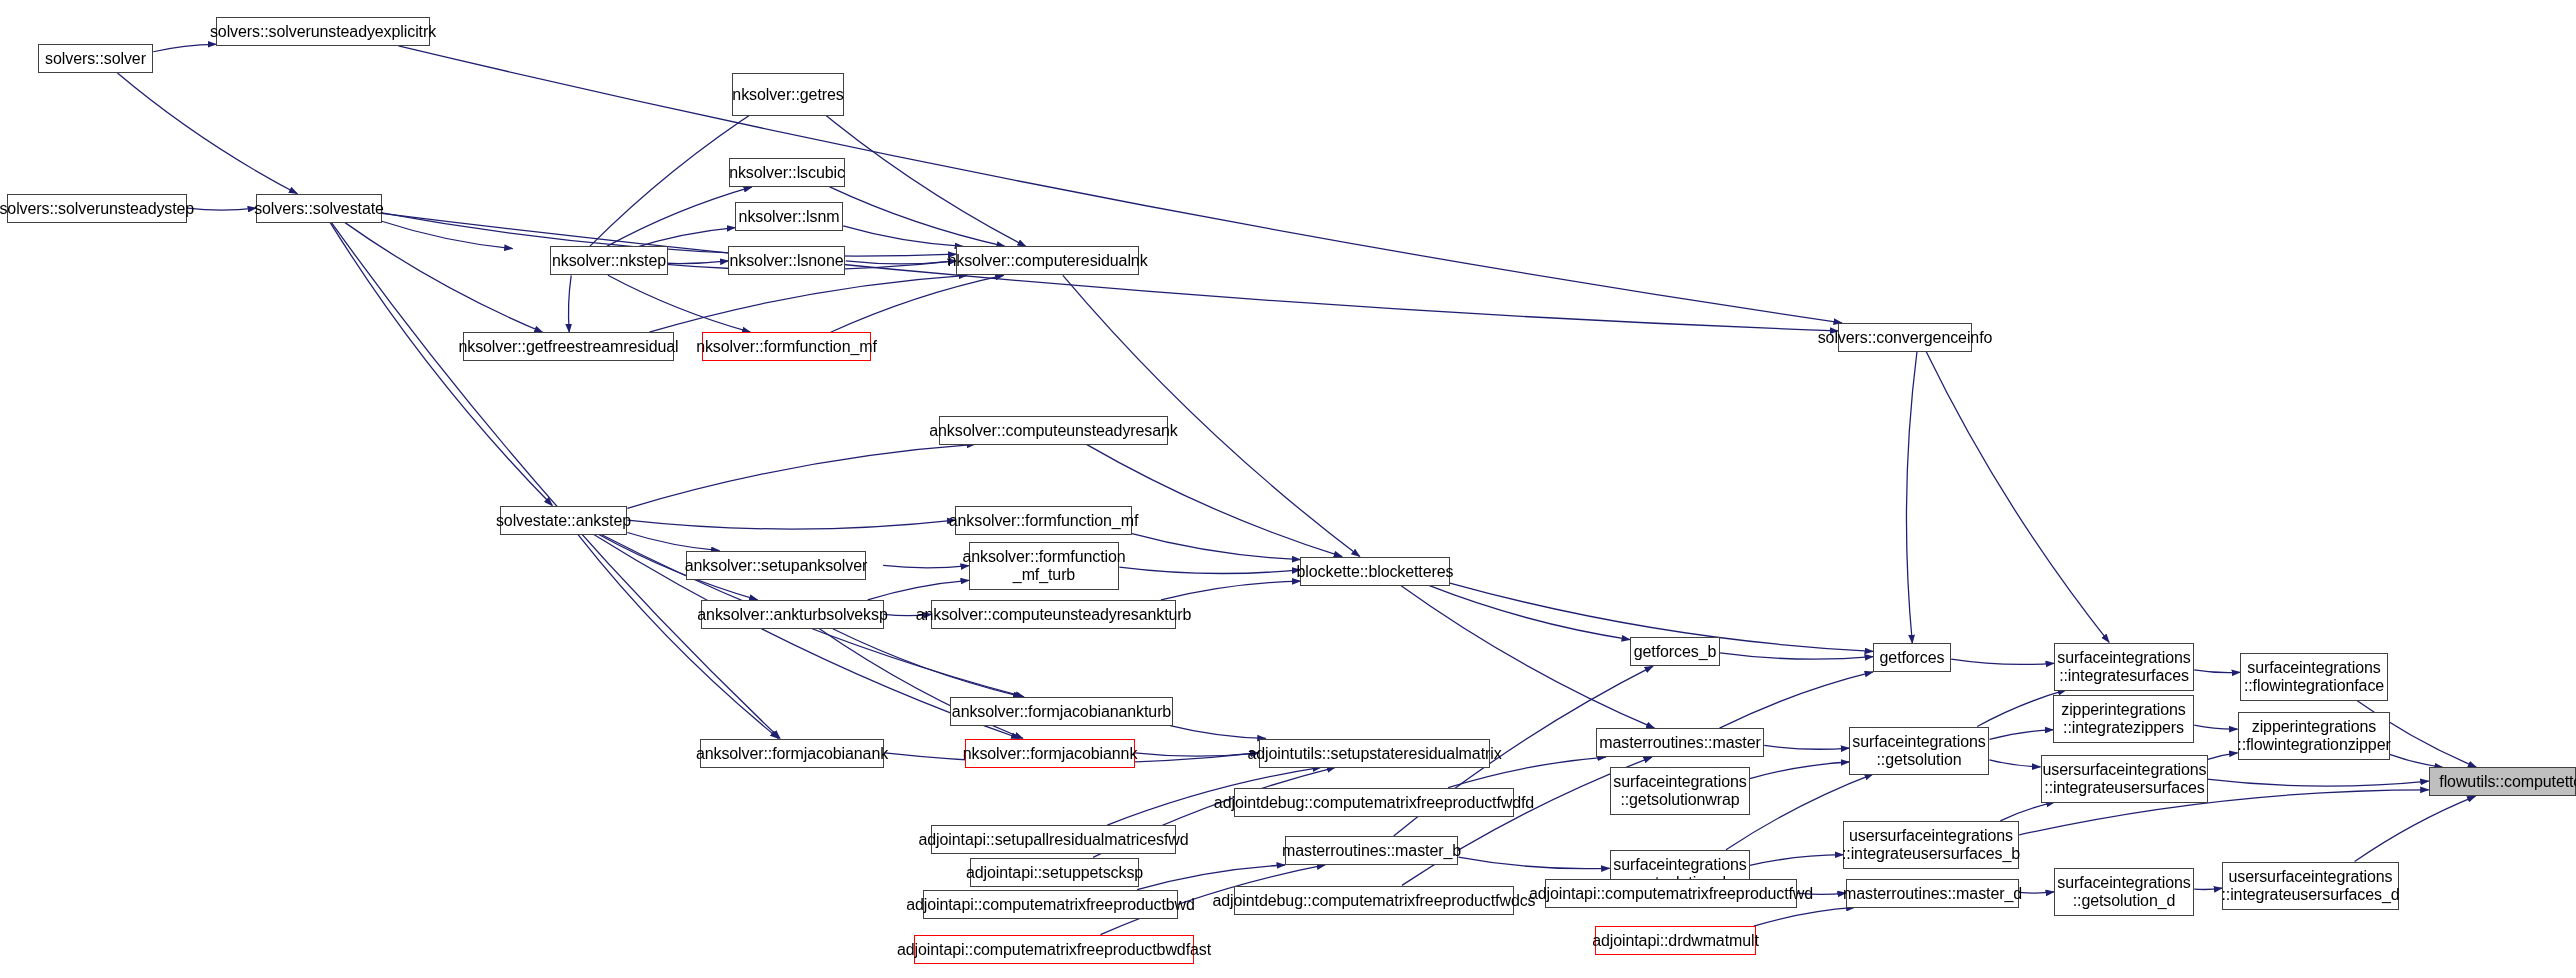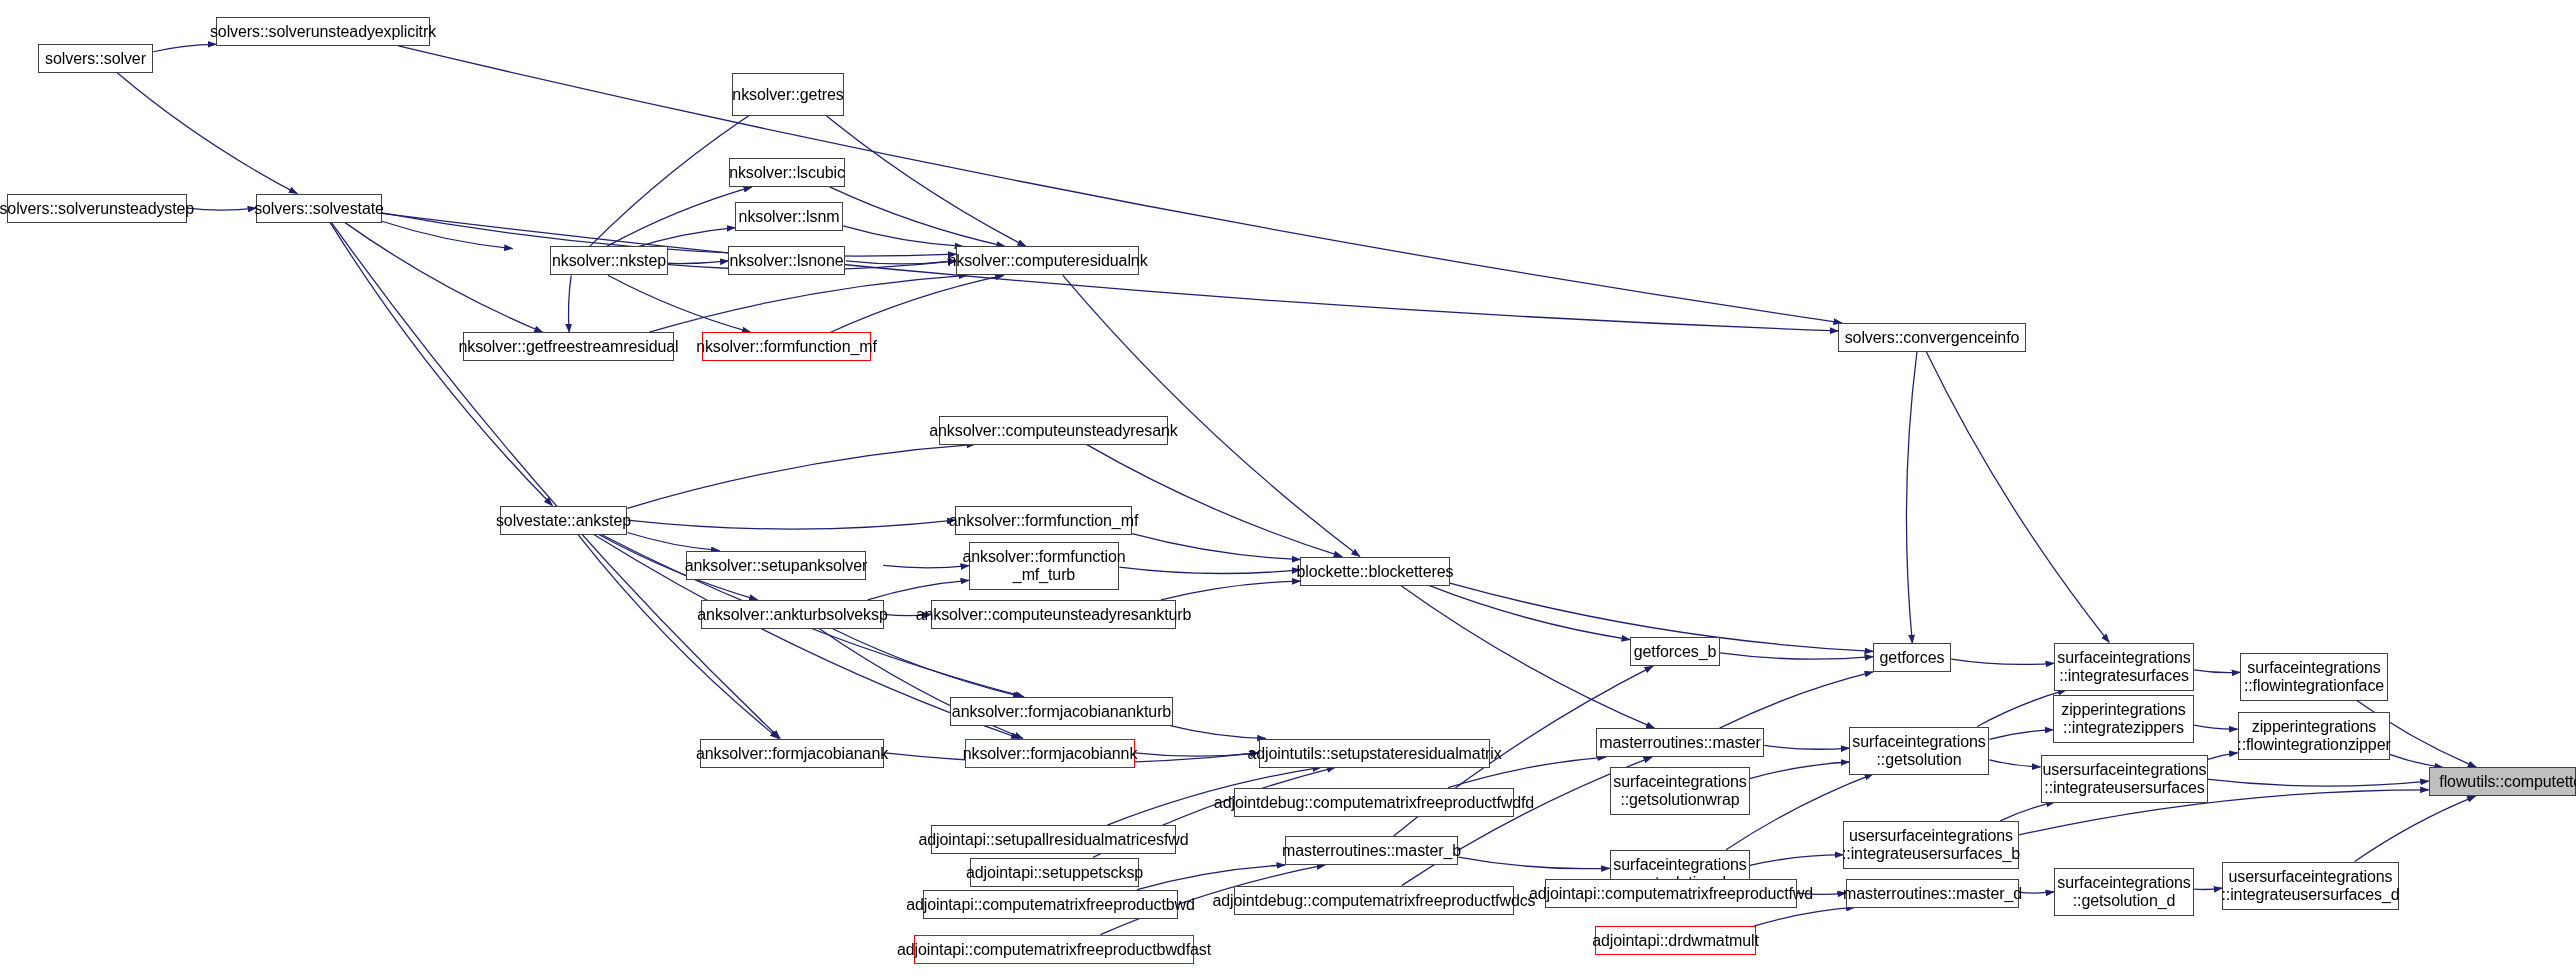--- a/index.html
+++ b/index.html
@@ -166,21 +166,21 @@
       <div class="node red" style="left: 965px; top: 739px; width: 170px; height: 29px;">nksolver::formjacobiannk</div>
       <div class="node" style="left: 1259px; top: 739px; width: 231px; height: 29px;">adjointutils::setupstateresidualmatrix</div>
       <div class="node" style="left: 1234px; top: 788px; width: 280px; height: 29px;">adjointdebug::computematrixfreeproductfwdfd</div>
       <div class="node" style="left: 931px; top: 825px; width: 245px; height: 29px;">adjointapi::setupallresidualmatricesfwd</div>
       <div class="node" style="left: 1285px; top: 836px; width: 173px; height: 29px;">masterroutines::master_b</div>
       <div class="node" style="left: 970px; top: 858px; width: 169px; height: 29px;">adjointapi::setuppetscksp</div>
       <div class="node" style="left: 1234px; top: 886px; width: 280px; height: 29px;">adjointdebug::computematrixfreeproductfwdcs</div>
       <div class="node" style="left: 923px; top: 890px; width: 255px; height: 29px;">adjointapi::computematrixfreeproductbwd</div>
       <div class="node red" style="left: 914px; top: 935px; width: 280px; height: 29px;">adjointapi::computematrixfreeproductbwdfast</div>
       <div class="node" style="left: 1300px; top: 557px; width: 150px; height: 29px;">blockette::blocketteres</div>
-      <div class="node" style="left: 1838px; top: 323px; width: 188px; height: 29px;">solvers::convergenceinfo</div>
+      <div class="node" style="left: 1838px; top: 323px; width: 134px; height: 29px;">solvers::convergenceinfo</div>
       <div class="node" style="left: 1630px; top: 637px; width: 90px; height: 29px;">getforces_b</div>
       <div class="node" style="left: 1873px; top: 643px; width: 78px; height: 29px;">getforces</div>
       <div class="node" style="left: 1596px; top: 728px; width: 168px; height: 29px;">masterroutines::master</div>
       <div class="node" style="left: 1610px; top: 767px; width: 140px; height: 48px;">surfaceintegrations
 ::getsolutionwrap</div>
       <div class="node" style="left: 1610px; top: 850px; width: 140px; height: 48px;">surfaceintegrations
 ::getsolution_b</div>
       <div class="node" style="left: 1849px; top: 727px; width: 140px; height: 48px;">surfaceintegrations
 ::getsolution</div>
       <div class="node" style="left: 1843px; top: 821px; width: 176px; height: 48px;">usersurfaceintegrations

